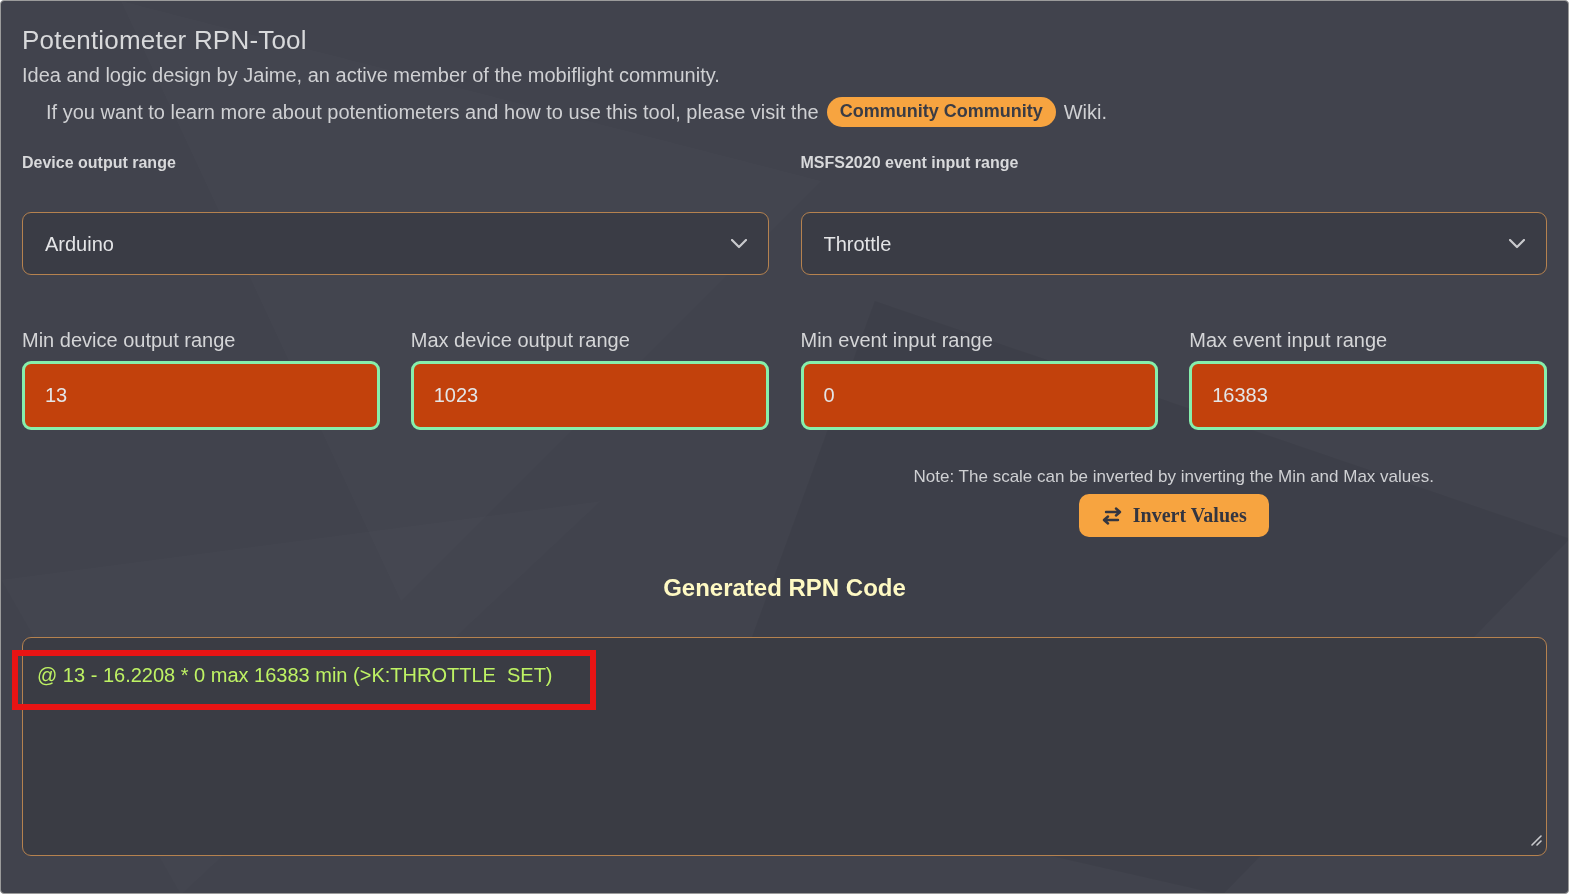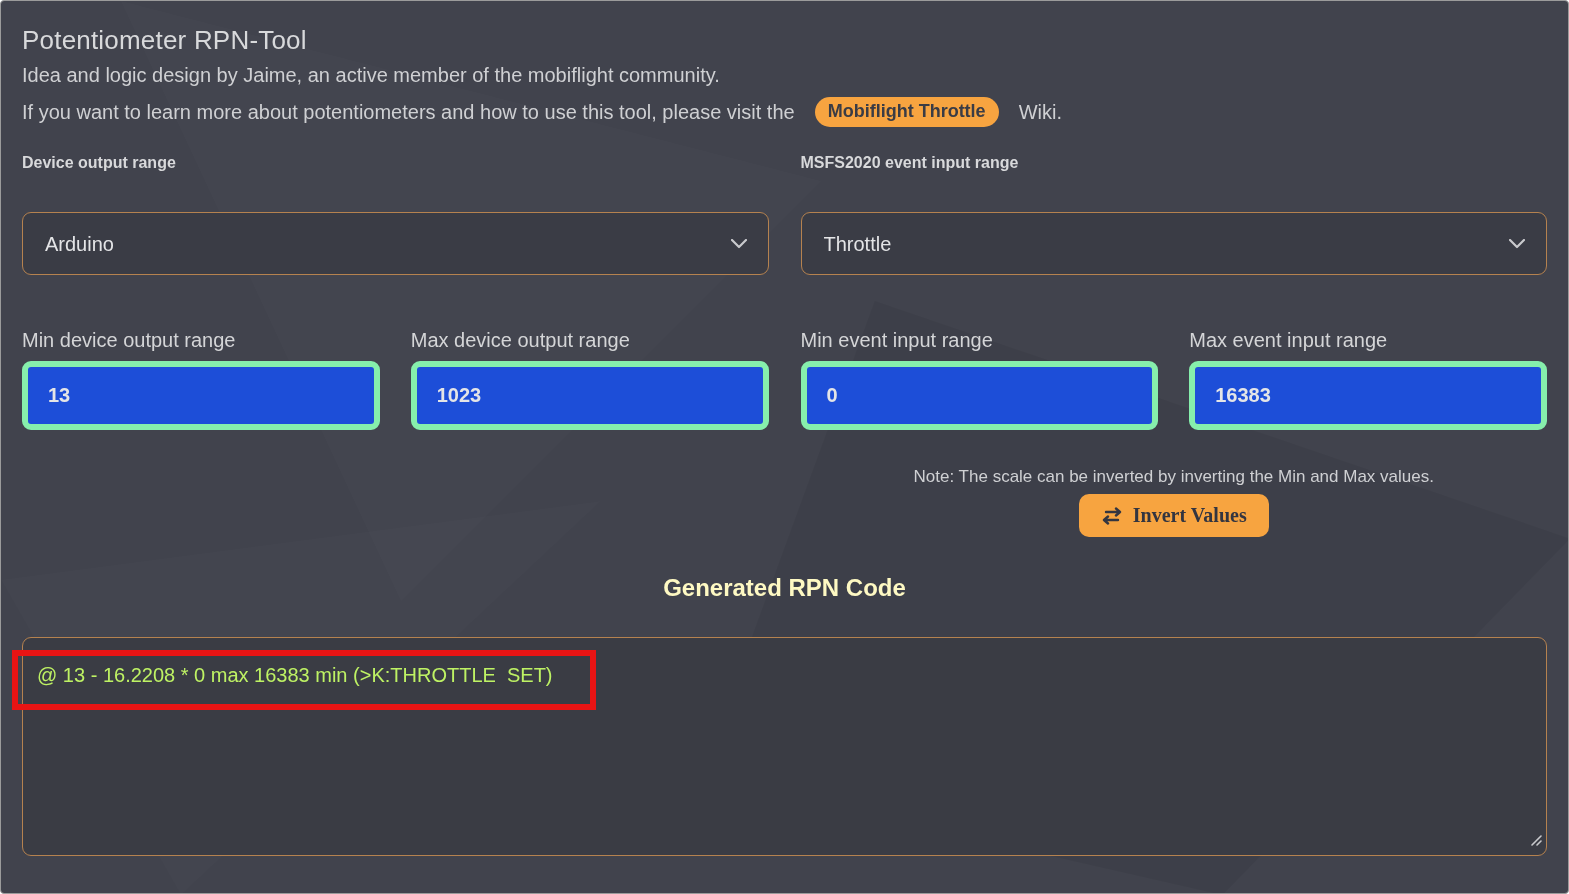--- a/index.html
+++ b/index.html
@@ -26,21 +26,21 @@
     background: rgba(0,0,0,0.05);
     clip-path: polygon(20% 0, 100% 40%, 60% 100%, 0 80%); }
   .poly-3 { left: 0; top: 500px; width: 600px; height: 394px;
     background: rgba(255,255,255,0.012);
     clip-path: polygon(0 20%, 100% 0, 30% 100%); }
 
   .content { position: relative; z-index: 1; padding: 24px 21px 0 21px; }
 
   .page-title { font-size: 26px; font-weight: 400; color: #d8d9db; letter-spacing: 0.2px; }
   .desc { font-size: 20px; margin-top: 6px; color: #cfd0d3; line-height: 26px; }
-  .desc-row { display: flex; align-items: center; gap: 20px; margin-top: 9px; }
+  .desc-row { display: flex; align-items: center; gap: 8px; margin-top: 9px; margin-left: 24px; }
   .badge {
     display: inline-block;
     background: #f7a440;
     color: #3a3c45;
     font-weight: 700;
     font-size: 18px;
     padding: 4px 13px 5px 13px;
     border-radius: 16px;
     cursor: pointer;
     white-space: nowrap;
@@ -78,29 +78,28 @@
   .fields-row {
     display: grid;
     grid-template-columns: 1fr 1fr;
     column-gap: 31px;
     margin-top: 54px;
   }
   .field-label { font-size: 20px; color: #d4d5d7; }
   .field input {
     width: 100%; height: 69px;
     margin-top: 9px;
-    background: #1d4ed8;
-    border: 6px solid #86efac;
+    background: #c2410c;
+    border: 3px solid #86efac;
     border-radius: 9px;
     color: #e4e5e7;
     font-family: inherit;
     font-size: 20px;
     padding: 0 20px;
     outline: none;
-    font-weight: bold;
   }
 
   .note { text-align: center; font-size: 17px; margin-top: 37px; color: #cfd0d3; }
   .invert-row { display: flex; justify-content: center; margin-top: 7px; }
   .invert-btn {
     display: flex; align-items: center; gap: 10px;
     background: #f7a440;
     border: none;
     border-radius: 10px;
     height: 43px;
@@ -152,21 +151,21 @@
 <div class="window">
   <div class="poly poly-1"></div>
   <div class="poly poly-2"></div>
   <div class="poly poly-3"></div>
 
   <div class="content">
     <div class="page-title">Potentiometer RPN-Tool</div>
     <div class="desc">Idea and logic design by Jaime, an active member of the mobiflight community.</div>
     <div class="desc-row">
       <span class="desc" style="margin-top:0">If you want to learn more about potentiometers and how to use this tool, please visit the</span>
-      <span class="badge">Mobiflight Throttle</span>
+      <span class="badge">Community Community</span>
       <span class="desc" style="margin-top:0">Wiki.</span>
     </div>
 
     <div class="columns">
 
       <div class="column">
         <div class="col-heading">Device output range</div>
         <div class="select-wrap">
           <select>
             <option>Arduino</option>

